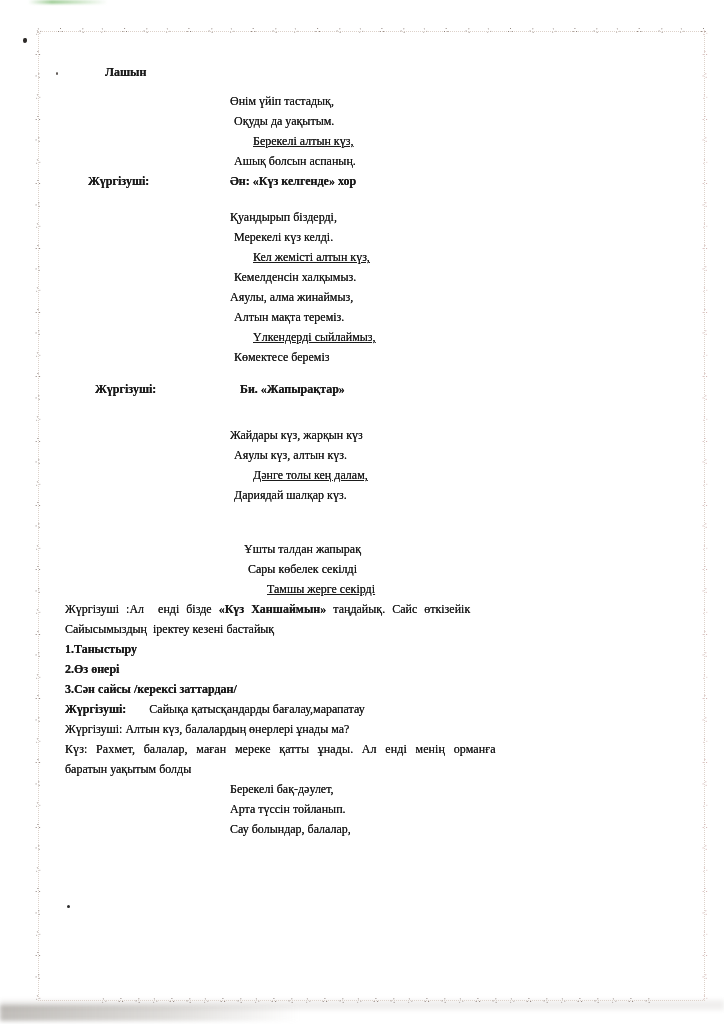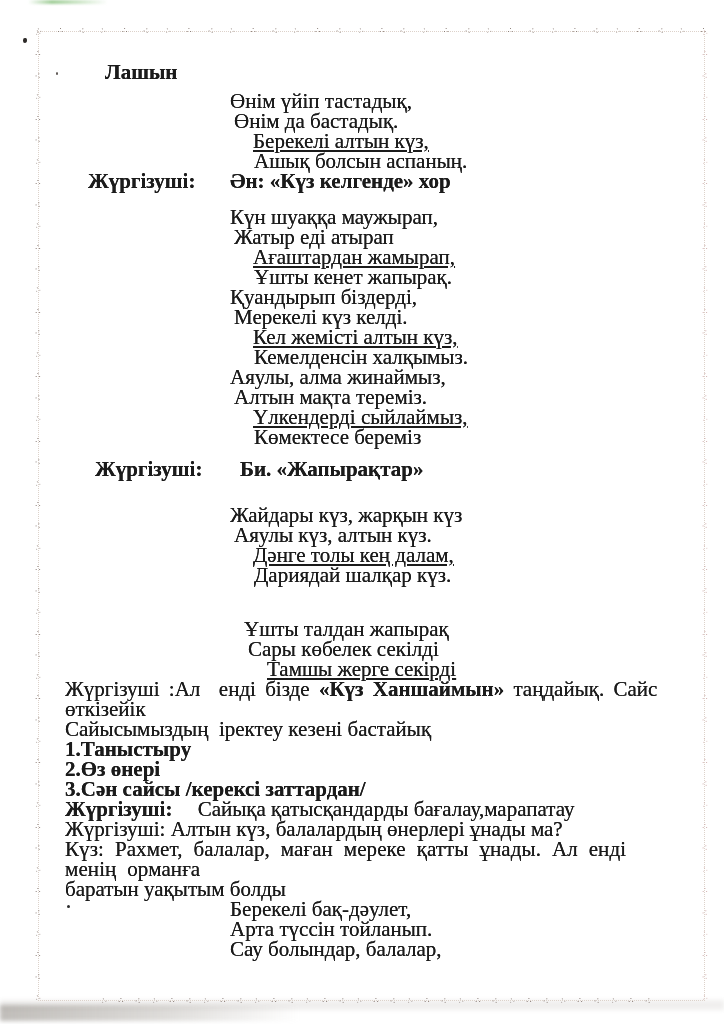--- a/index.html
+++ b/index.html
@@ -43,31 +43,31 @@
   .smudge-band{
     position:absolute;top:1000px;left:0;width:724px;height:10px;
     background:rgba(150,145,138,.14);filter:blur(2px);
   }
   .speck1{position:absolute;left:23px;top:38px;width:4px;height:5px;background:#2d2a28;border-radius:50% 40% 60% 50%;}
   .speck2{position:absolute;left:56px;top:72px;width:2px;height:3px;background:#5a5350;border-radius:50%;}
   .stray-dot{position:absolute;left:67px;top:905px;width:3px;height:3px;background:#2b2b2b;border-radius:50%;}
   
   .content{
     position:absolute;left:0;top:55px;width:724px;
-    font-size:21px;line-height:20px;
+    font-size:12px;line-height:20px;
     text-shadow:0 0 .3px currentColor;
   }
   .b{font-weight:bold;}
   .pre{white-space:pre-wrap;}
   .lash{margin-left:105px;margin-top:7px;}
   .verse{margin-left:230px;}
   .verse.open{margin-top:9px;}
   .verse > div:nth-child(2){margin-left:4px;}
   .verse > div:nth-child(3){margin-left:23px;text-decoration:underline;}
-  .verse > div:nth-child(4){margin-left:24px;}
+  .verse > div:nth-child(4){margin-left:4px;}
   .vblock{position:relative;}
   .lx88 .spk{left:-142px;}
   .inlrow{position:relative;margin-left:230px;height:20px;}
   .inlrow .spk{position:absolute;top:0;}
   .g16{height:16px;} .g12{height:12px;} .g26{height:26px;} .g34{height:34px;}
   .bottom{margin-left:65px;margin-right:56px;}
   .bl{line-height:20px;}
   .wide{word-spacing:4px;}
   .wider{word-spacing:5.5px;letter-spacing:.1px;}
   .closing{margin-left:230px;}
@@ -250,41 +250,32 @@
       <span>∴</span>
     </div>
 </div>
 
 <div class="content">
 
   <div class="lash b">Лашын</div>
 
   <div class="verse open">
     <div>Өнім үйіп тастадық,</div>
-    <div>Өнім да бастадық.</div>
+    <div>Оқуды да уақытым.</div>
     <div>Берекелі алтын күз,</div>
     <div>Ашық болсын аспаның.</div>
   </div>
 
   <div class="inlrow lx88">
     <span class="spk b" style="left:-142px">Жүргізуші:</span>
     <span class="b">Ән: «Күз келгенде» хор</span>
   </div>
 
   <div class="g16"></div>
 
-  <div class="vblock lx85">
-
-    <div class="verse">
-      <div>Күн шуаққа маужырап,</div>
-      <div>Жатыр еді атырап</div>
-      <div>Ағаштардан жамырап,</div>
-      <div>Ұшты кенет жапырақ.</div>
-    </div>
-  </div>
 
   <div class="vblock lx85">
 
     <div class="verse">
       <div>Қуандырып біздерді,</div>
       <div>Мерекелі күз келді.</div>
       <div>Кел жемісті алтын күз,</div>
       <div>Кемелденсін халқымыз.</div>
     </div>
   </div>

